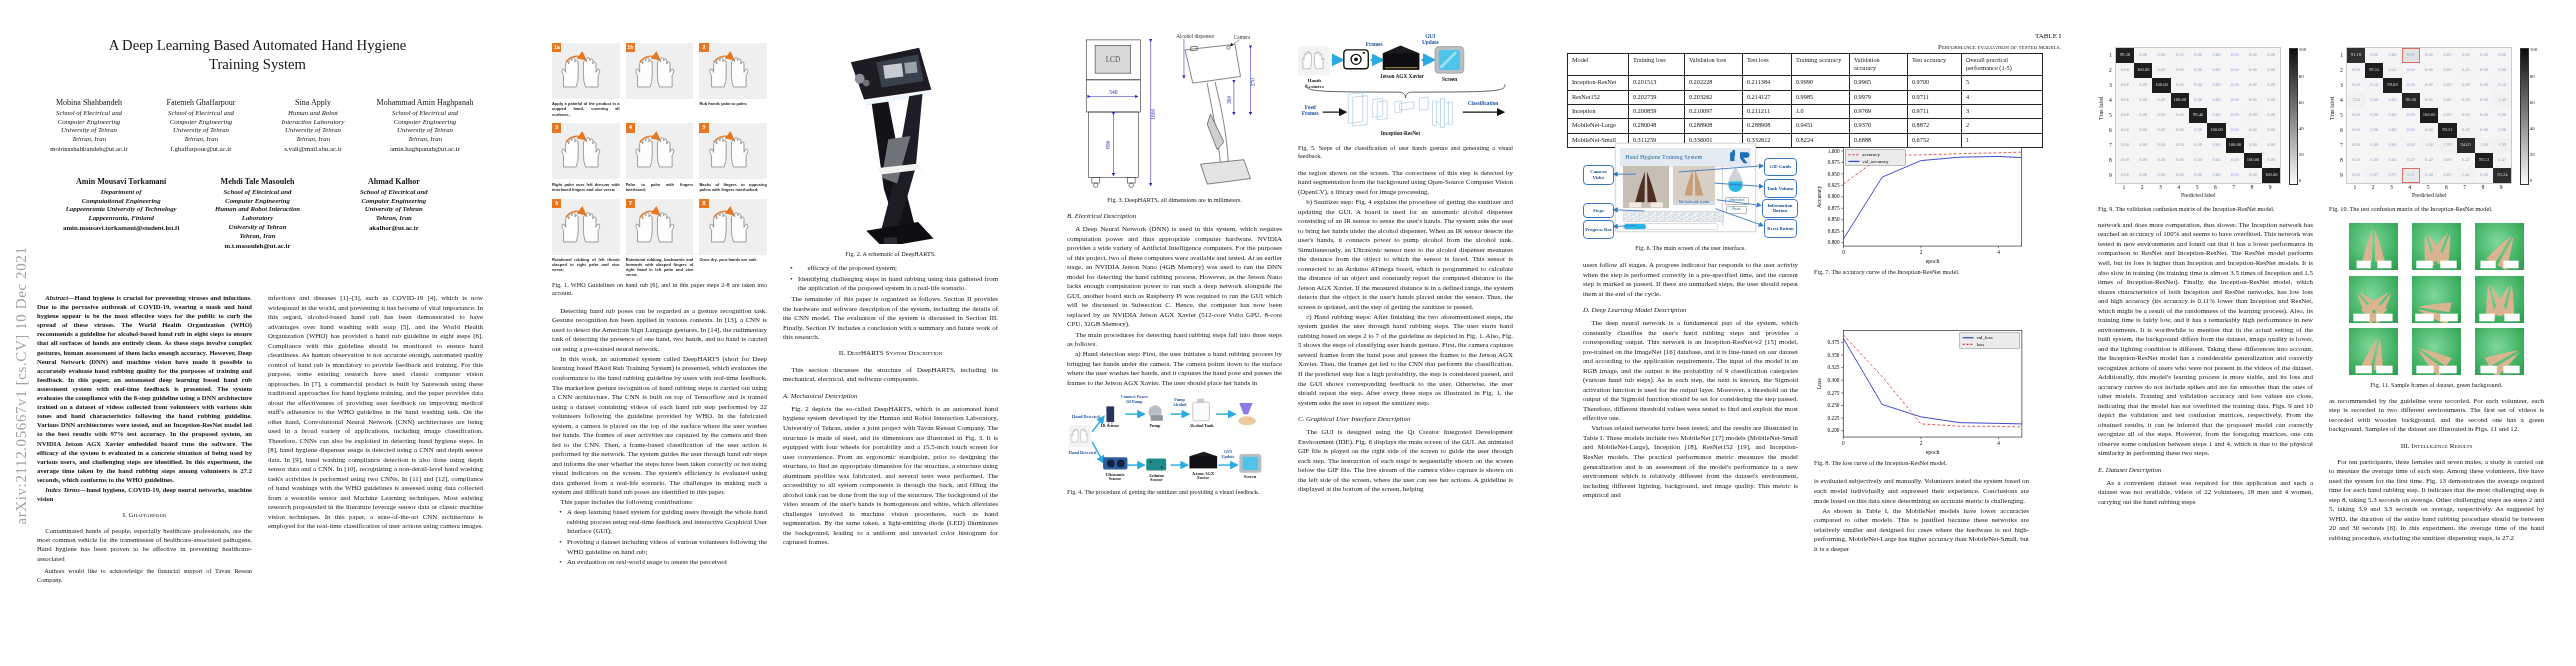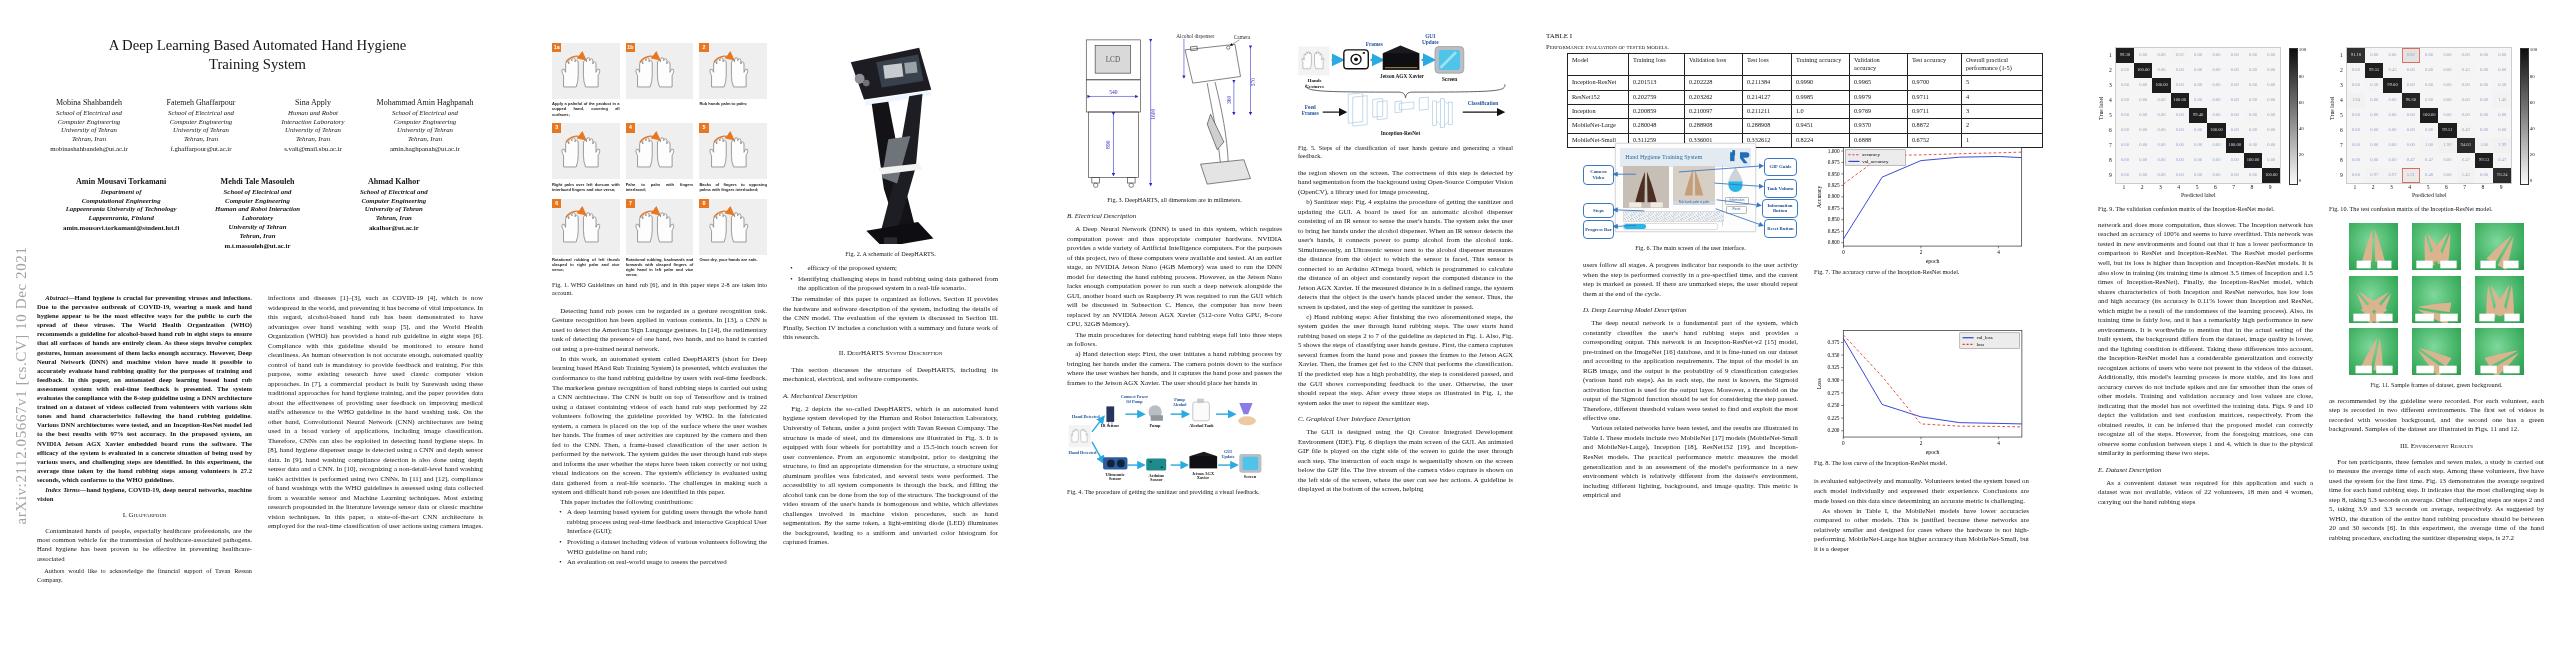--- a/index.html
+++ b/index.html
@@ -26,21 +26,21 @@
   .amail{font-size:6.8px;margin-top:1.1px;}
   .fnote{font-size:6.3px;margin-top:4.4px;text-indent:0;text-align:justify;}
   .fnote .fi{text-indent:7.2px;display:block;}
   
   .whoGrid{display:grid;grid-template-columns:1fr 1fr 1fr;column-gap:6.1px;row-gap:6.7px;}
   .whoImg{background:#efefef;height:56px;position:relative;}
   .whoBadge{position:absolute;left:0;top:0;width:9.4px;height:9.4px;background:#e87722;color:#fff;font-family:"Liberation Sans",sans-serif;font-weight:bold;font-size:5.3px;display:flex;align-items:center;justify-content:center;}
   .whoArt{position:absolute;left:4.4px;top:7.8px;}
   .whoCap{font-family:"Liberation Sans",sans-serif;font-size:4px;line-height:1.3;color:#222;margin-top:2.2px;font-weight:bold;}
   
-  .tblTitle{position:absolute;top:31px;left:0;width:100%;text-align:left;font-size:7px;line-height:1.5;}
+  .tblTitle{position:absolute;top:31px;left:0;width:100%;text-align:right;font-size:7px;line-height:1.5;}
   .tblSub{font-variant:small-caps;font-size:6.6px;}
   .tbl{position:absolute;left:21px;top:53px;width:474px;border:0.6px solid #222;font-size:6.3px;}
   .trow{display:grid;grid-template-columns:61px 56px 58px 49px 58px 58px 54px 80px;}
   .tcell{border-right:0.6px solid #222;border-bottom:0.6px solid #222;padding:2.2px 3.9px 3.3px;line-height:1.25;}
   .tcell:last-child{border-right:none;}
   .trow:last-child .tcell{border-bottom:none;}
   
   .figblock{position:relative;margin:0 auto;}
   .lblB{font-family:"Liberation Serif",serif;color:#1d4f9c;font-weight:bold;position:absolute;text-align:center;line-height:1.15;}
   .lblK{font-weight:bold;position:absolute;text-align:center;font-size:5px;line-height:1.1;}
@@ -1027,17 +1027,17 @@
       <div class="gtile"><svg width="49" height="47" viewBox="0 0 90 80">
             <g fill="#d9b48e">
               <use href="#praying" transform="translate(4,18) rotate(60 45 40)"></use>
             </g>
             <rect x="10" y="66" width="30" height="14" fill="#fff"></rect>
             <rect x="52" y="66" width="30" height="14" fill="#fff"></rect>
           </svg></div>
     </div>
     <p class="cap capc" style="margin-top:5.6px;">Fig. 11.   Sample frames of dataset, green background.</p>
     <p class="p ni" style="margin-top:6.7px;">as recommended by the guideline were recorded. For each volunteer, each step is recorded in two different environments. The first set of videos is recorded with wooden background, and the second one has a green background. Samples of the dataset are illustrated in Figs. 11 and 12.</p>
-    <div class="secH">III. Environment Results</div>
+    <div class="secH">III. Intelligence Results</div>
     <p class="p">For ten participants, three females and seven males, a study is carried out to measure the average time of each step. Among these volunteers, five have used the system for the first time. Fig. 13 demonstrates the average required time for each hand rubbing step. It indicates that the most challenging step is step 8, taking 5.3 seconds on average. Other challenging steps are steps 2 and 5, taking 3.9 and 3.3 seconds on average, respectively. As suggested by WHO, the duration of the entire hand rubbing procedure should be between 20 and 30 seconds [6]. In this experiment, the average time of the hand rubbing procedure, excluding the sanitizer dispensing steps, is 27.2</p>
   </div>
 </div>
 
 
 </body></html>

